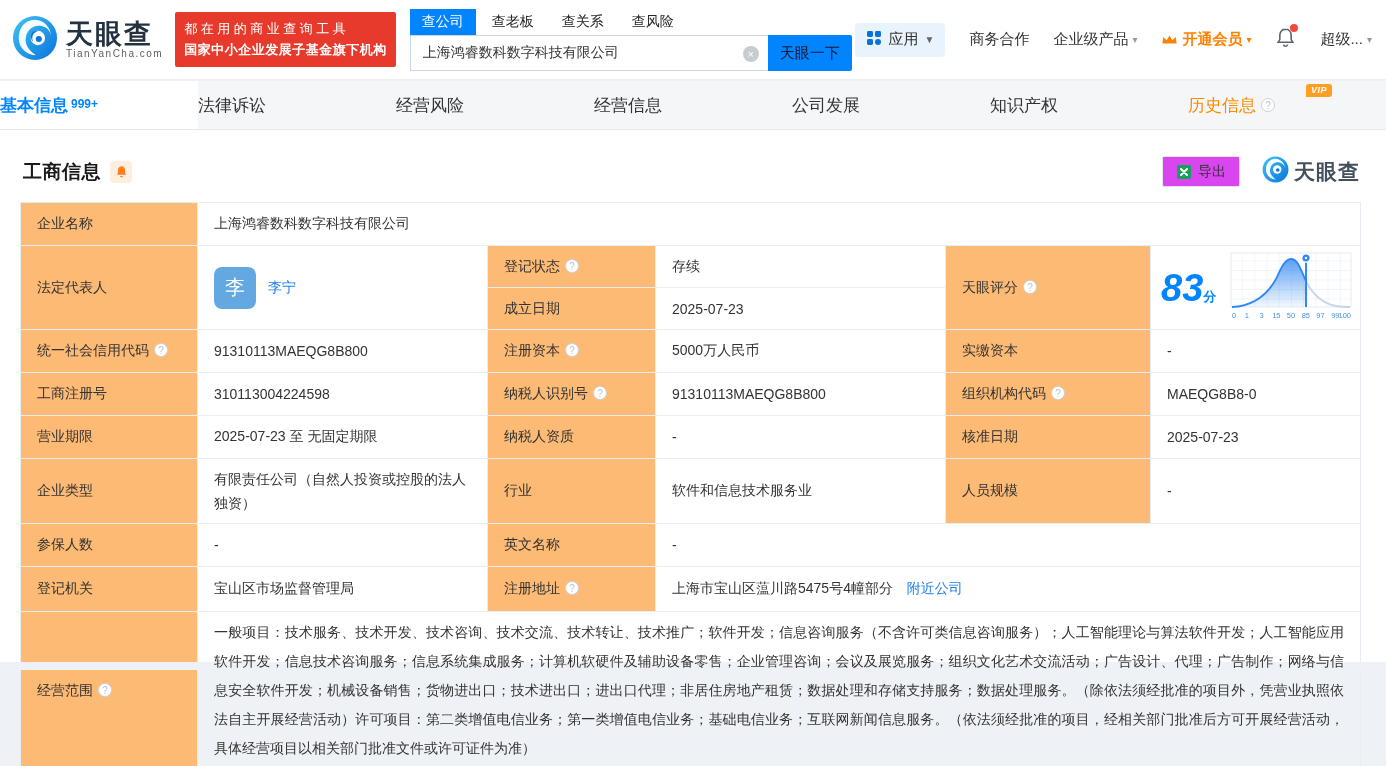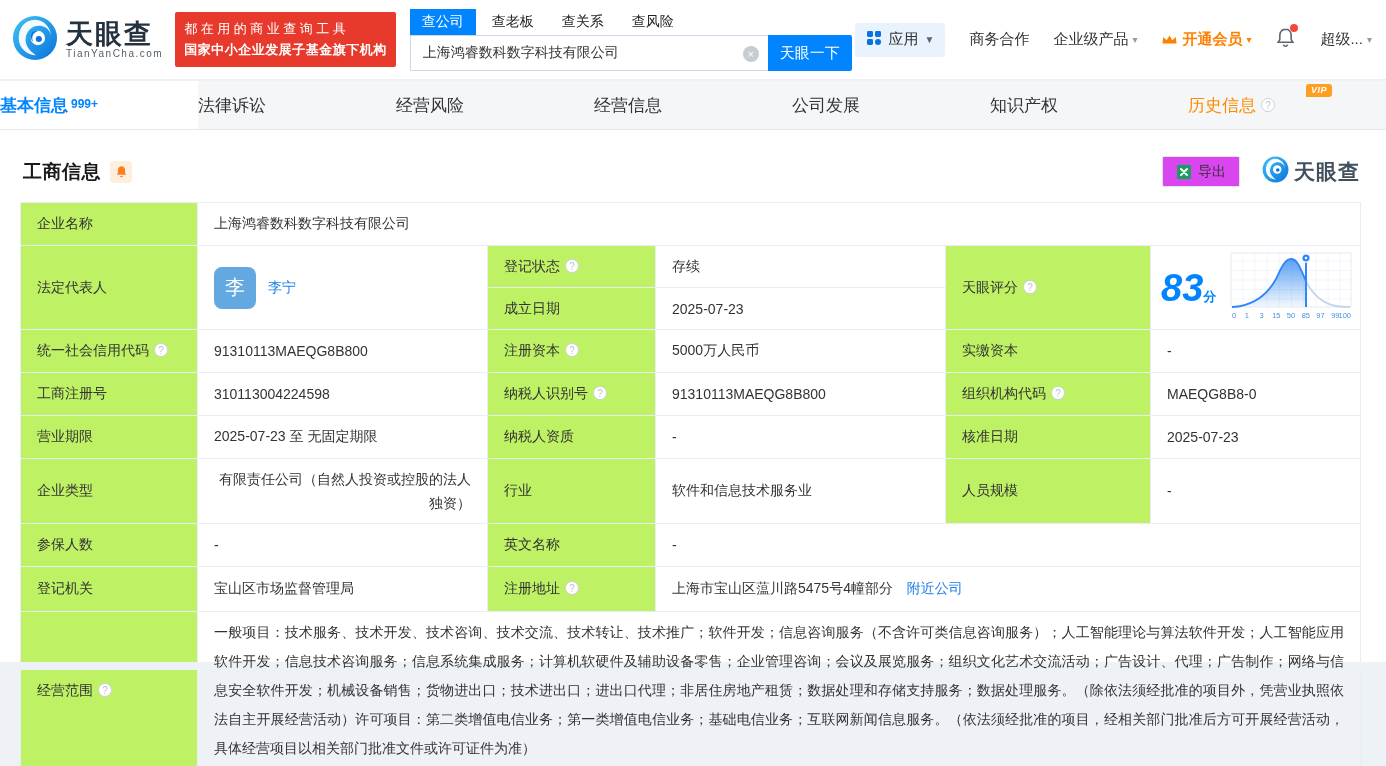--- a/index.html
+++ b/index.html
@@ -18,21 +18,21 @@
   .searchblock { margin-left:14px; }
   .stabs { display:flex; align-items:flex-end; gap:4px; height:27px; }
   .stab { font-size:14px; color:#222; padding:4px 12px; cursor:pointer; }
   .stab.active { background:#0084ff; color:#fff; }
   .srow { display:flex; margin-top:0; }
   .sinput { position:relative; width:358px; height:36px; border:1px solid #c9d8ea; border-right:none; background:#fff; }
   .sinput input { width:100%; height:100%; border:none; outline:none; padding:0 34px 0 12px; font-size:14px; color:#333;
     font-family:"Liberation Sans","DejaVu Sans",sans-serif; }
   .clearbtn { position:absolute; right:9px; top:10px; width:16px; height:16px; border-radius:50%; background:#c7ccd1; color:#fff;
     font-size:11px; line-height:16px; text-align:center; cursor:pointer; }
-  .searchbtn { width:84px; height:36px; background:#0084ff; color:#ffffff; border:none; font-size:15px; cursor:pointer; border-radius:0 2px 2px 0;
+  .searchbtn { width:84px; height:36px; background:#0084ff; color:#0f172a; border:none; font-size:15px; cursor:pointer; border-radius:0 2px 2px 0;
     font-family:"Liberation Sans","DejaVu Sans",sans-serif; }
   .hnav { margin-left:auto; display:flex; align-items:center; gap:24px; white-space:nowrap; }
   .appsbox { display:flex; align-items:center; gap:6px; background:#e9f3fd; border-radius:4px; padding:7px 11px; cursor:pointer; }
   .appsbox .t { font-size:15px; color:#333; }
   .caret { font-size:10px; color:#666; }
   .hlink { font-size:15px; color:#333; cursor:pointer; display:flex; align-items:center; gap:4px; }
   .hlink .caret { color:#999; }
   .viplink { color:#ff8000; font-weight:bold; }
   .viplink .caret { color:#ff8000; }
   .bellwrap { position:relative; cursor:pointer; display:flex; align-items:center; }
@@ -57,21 +57,21 @@
     align-items:center; justify-content:center; cursor:pointer; }
   .sec-right { margin-left:auto; display:flex; align-items:center; gap:22px; }
   .exportbtn { display:flex; align-items:center; gap:6px; background:#d946ef; border:1px solid #e1e5ea; border-radius:2px;
     height:31px; padding:0 13px; font-size:14px; color:#333; cursor:pointer; font-family:"Liberation Sans","DejaVu Sans",sans-serif; }
   .watermark { display:flex; align-items:center; gap:5px; }
   .watermark .wm-txt { font-size:21px; font-weight:bold; color:#42505e; letter-spacing:1px; }
 
   
   table.info { border-collapse:collapse; table-layout:fixed; width:1340px; margin-left:20px; }
   table.info td { border:1px solid #e9eef4; font-size:14px; color:#333; padding:6px 16px; vertical-align:middle; word-break:break-all; }
-  td.lb { background:#bef264; color:#333;margin-left:43px; }
+  td.lb { background:#fdba74; color:#333;margin-left:43px; }
   tr.h43 { height:43px; } tr.h42 { height:42px; } tr.h45 { height:45px; } tr.h65 { height:65px; } tr.h150 { height:150px; }
   .green { color:#00a870; }
   a.tlink { color:#2080e8; text-decoration:none; cursor:pointer; }
   .rep { display:flex; align-items:center; gap:12px; }
   .avatar { width:42px; height:42px; border-radius:8px; background:#64a8e1; color:#fff; font-size:20px; display:flex;
     align-items:center; justify-content:center; cursor:pointer; }
   .scorewrap { display:flex; align-items:center; justify-content:space-between; }
   .scorenum { color:#0084ff; font-weight:bold; font-size:38px; line-height:1;font-style:italic; }
   .scoreunit { color:#0084ff; font-size:13px; font-weight:bold; }
   .scope { line-height:29px; text-align:justify; }
@@ -344,21 +344,21 @@
       <td class="lb">营业期限</td>
       <td>2025-07-23 至 无固定期限</td>
       <td class="lb">纳税人资质</td>
       <td>-</td>
       <td class="lb">核准日期</td>
       <td>2025-07-23</td>
     </tr>
 
     <tr class="h65">
       <td class="lb">企业类型</td>
-      <td style="line-height:24px;text-align:right;">有限责任公司（自然人投资或控股的法人独资）</td>
+      <td style="line-height:24px;">有限责任公司（自然人投资或控股的法人独资）</td>
       <td class="lb">行业</td>
       <td>软件和信息技术服务业</td>
       <td class="lb">人员规模</td>
       <td>-</td>
     </tr>
 
     <tr class="h43">
       <td class="lb">参保人数</td>
       <td>-</td>
       <td class="lb">英文名称</td>

